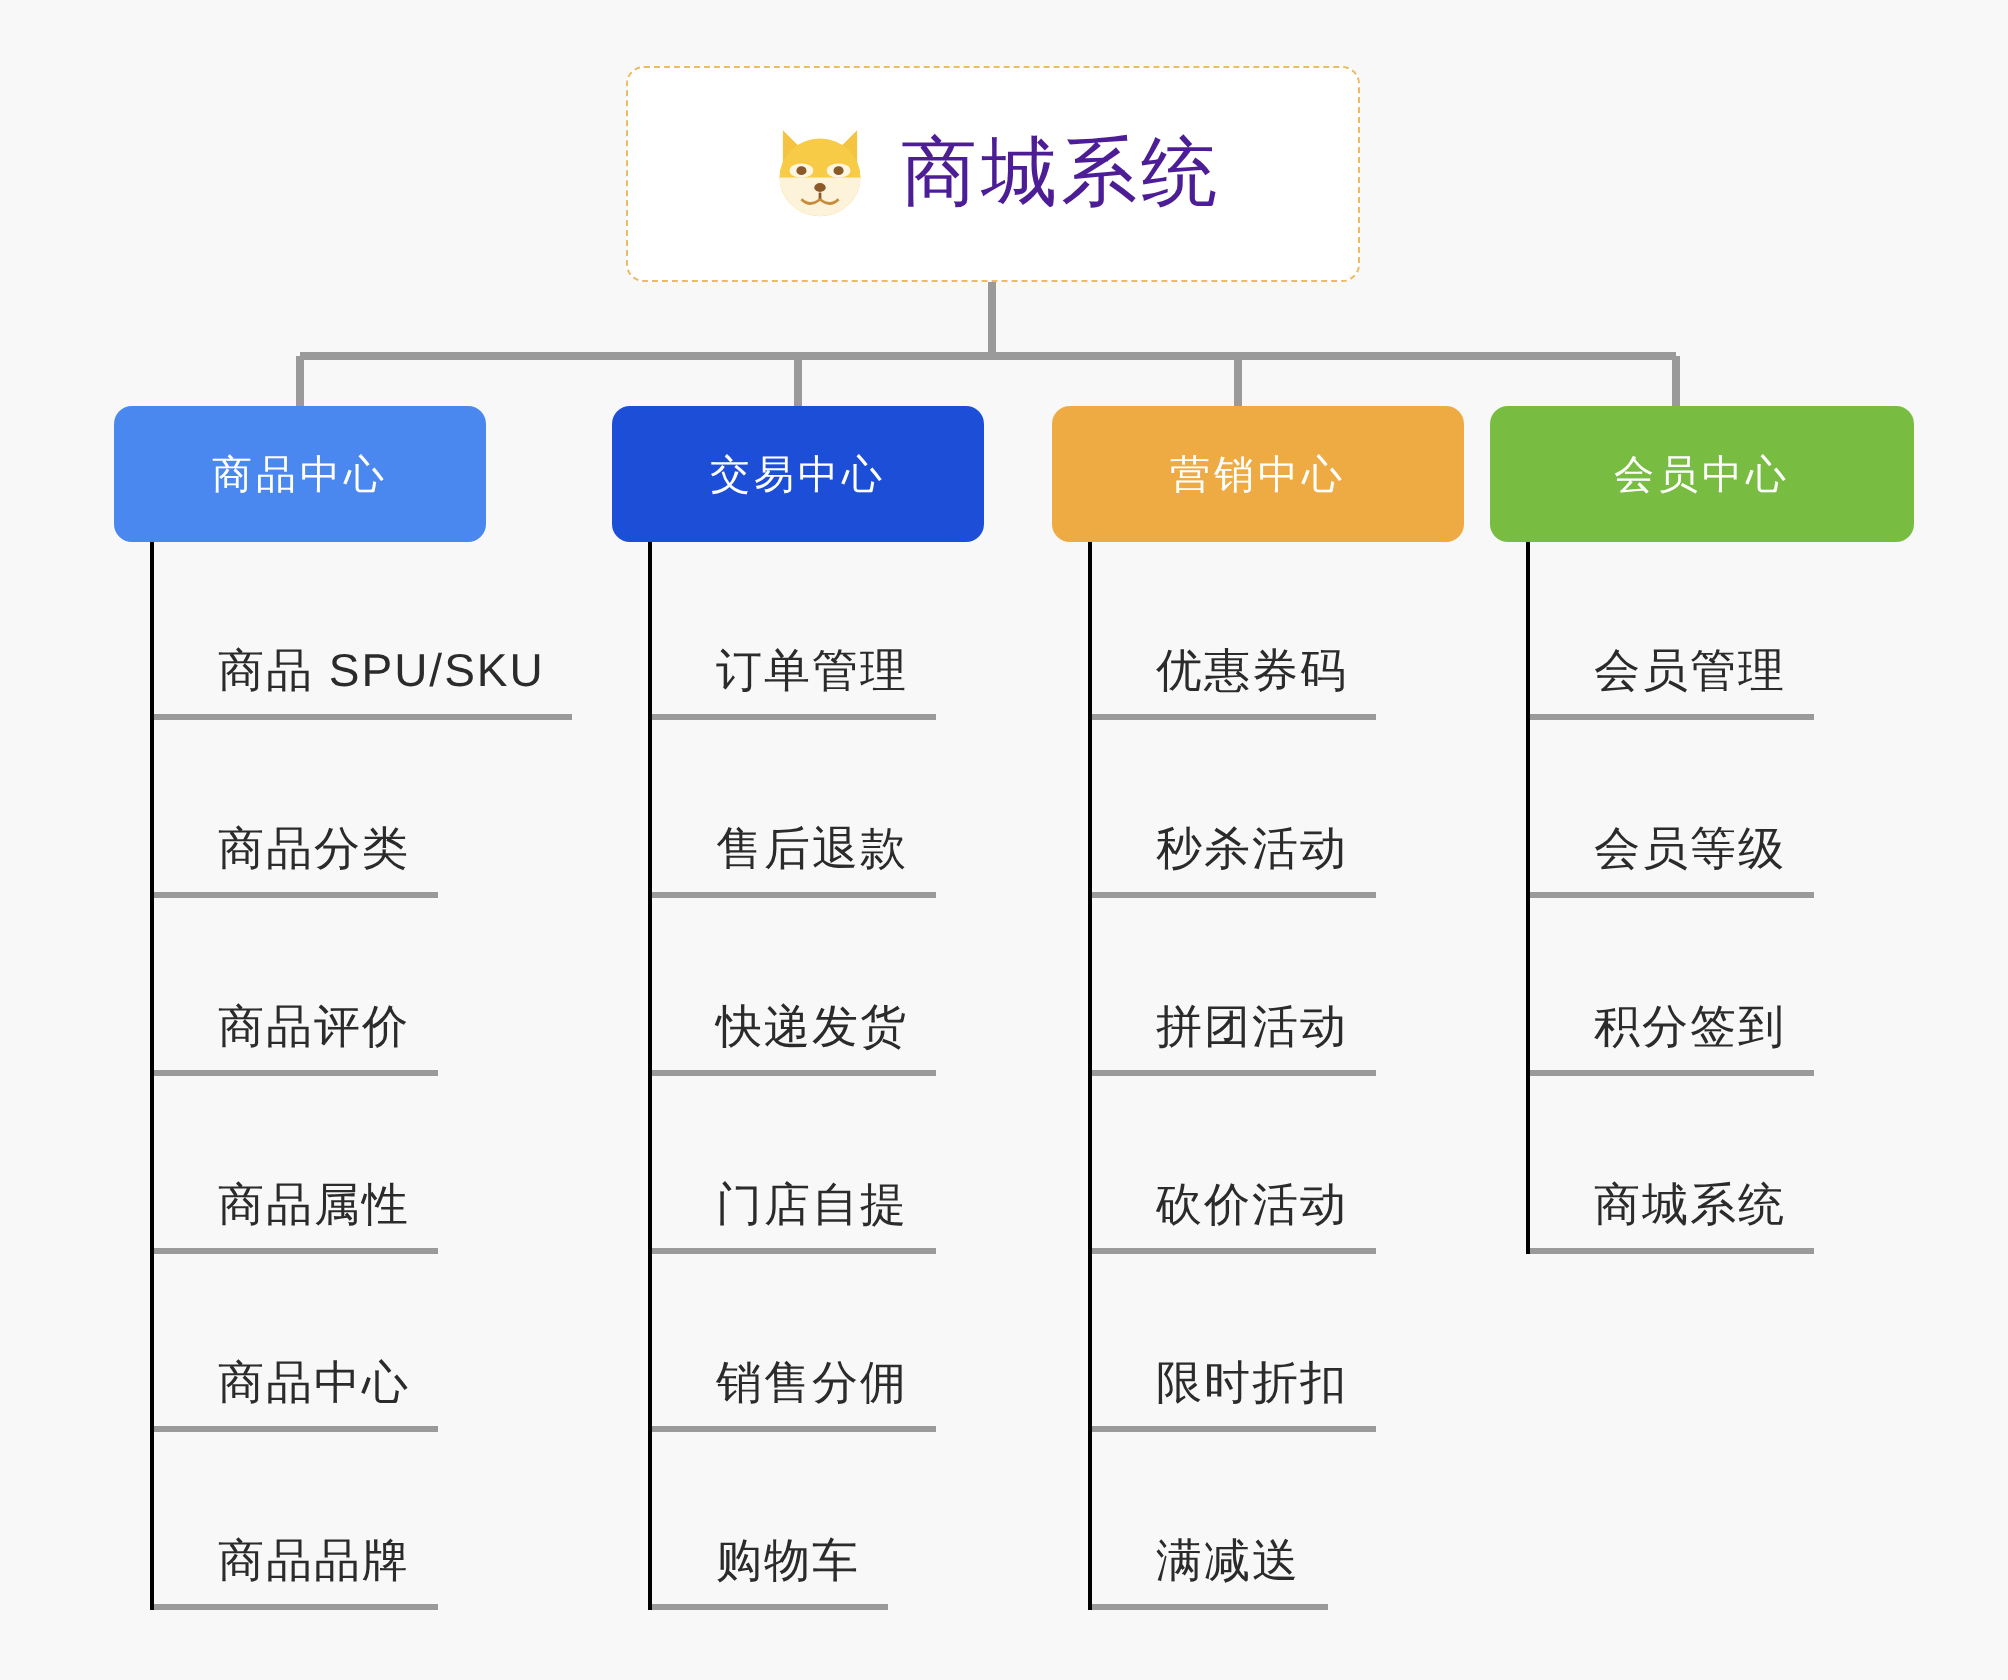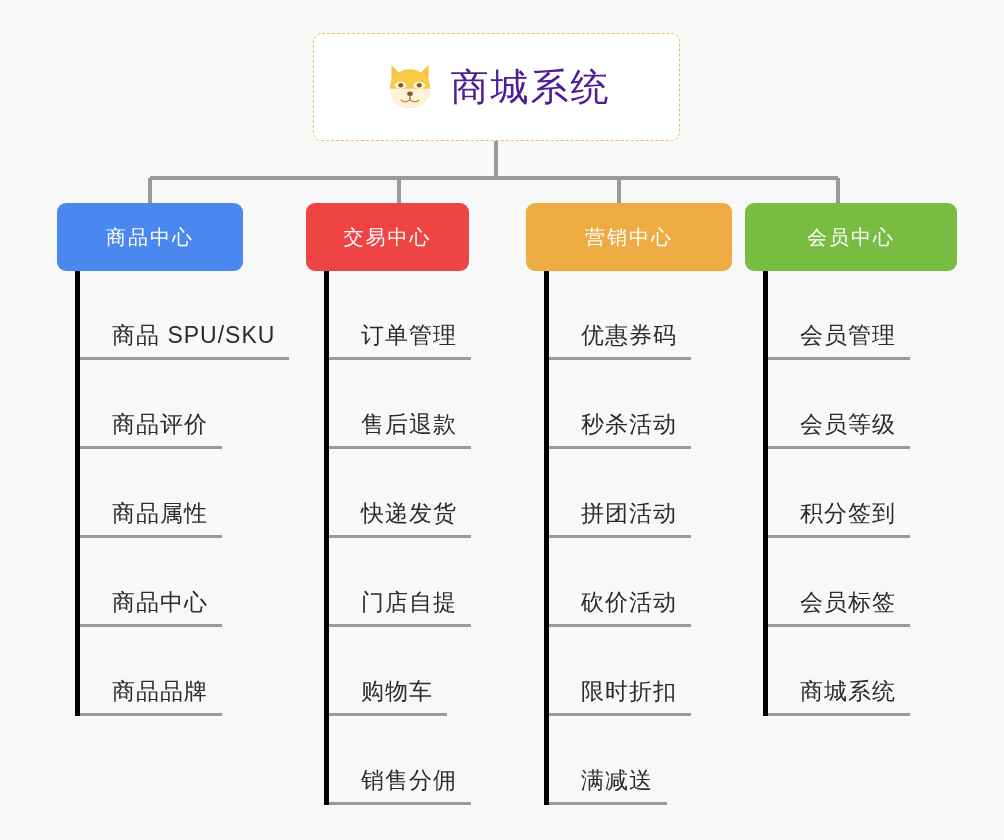--- a/index.html
+++ b/index.html
@@ -74,21 +74,21 @@
     justify-content: center;
     color: #ffffff;
     font-size: 20px;
     letter-spacing: 2px;
     box-sizing: border-box;
   }
   .leaf-list {
     position: relative;
     margin-top: 0;
     padding-left: 18px;
-    border-left: 5px solid #000000;
+    border-left: 2px solid #000000;
     margin-left: 18px;
   }
   .leaf-item {
     height: 89px;
     display: flex;
     align-items: flex-end;
     box-sizing: border-box;
   }
   .leaf-text {
     display: inline-block;
@@ -138,53 +138,56 @@
   </div>
 
   <div id="columns-host">
       <div class="column" style="left: 57px;">
         <div class="col-header" style="background: rgb(74, 136, 239); width: 186px;">商品中心</div>
         <div class="leaf-list">
           <div class="leaf-item">
             <span class="leaf-text">商品 SPU/SKU</span>
           </div>
           <div class="leaf-item">
+            <span class="leaf-text">商品分类</span>
+          </div>
+          <div class="leaf-item">
             <span class="leaf-text">商品评价</span>
           </div>
           <div class="leaf-item">
             <span class="leaf-text">商品属性</span>
           </div>
           <div class="leaf-item">
             <span class="leaf-text">商品中心</span>
           </div>
           <div class="leaf-item">
             <span class="leaf-text">商品品牌</span>
           </div>
         </div>
       </div>
       <div class="column" style="left: 306px;">
-        <div class="col-header" style="background: #ef4444; width: 163px;">交易中心</div>
+        <div class="col-header" style="background: #1d4ed8; width: 186px;">交易中心</div>
         <div class="leaf-list">
           <div class="leaf-item">
             <span class="leaf-text">订单管理</span>
           </div>
           <div class="leaf-item">
             <span class="leaf-text">售后退款</span>
           </div>
           <div class="leaf-item">
             <span class="leaf-text">快递发货</span>
           </div>
           <div class="leaf-item">
             <span class="leaf-text">门店自提</span>
           </div>
           <div class="leaf-item">
+            <span class="leaf-text">销售分佣</span>
+          </div>
+          <div class="leaf-item">
             <span class="leaf-text">购物车</span>
-          </div>
-          <div class="leaf-item">
-            <span class="leaf-text">销售分佣</span>
           </div>
         </div>
       </div>
       <div class="column" style="left: 526px;">
         <div class="col-header" style="background: rgb(238, 171, 67); width: 206px; font-family: Liberation Serif, serif;">营销中心</div>
         <div class="leaf-list">
           <div class="leaf-item">
             <span class="leaf-text">优惠券码</span>
           </div>
           <div class="leaf-item">
@@ -210,22 +213,19 @@
           <div class="leaf-item">
             <span class="leaf-text">会员管理</span>
           </div>
           <div class="leaf-item">
             <span class="leaf-text">会员等级</span>
           </div>
           <div class="leaf-item">
             <span class="leaf-text">积分签到</span>
           </div>
           <div class="leaf-item">
-            <span class="leaf-text">会员标签</span>
-          </div>
-          <div class="leaf-item">
             <span class="leaf-text">商城系统</span>
           </div>
         </div>
       </div>
     </div>
 
 </div>
 
 </body></html>

